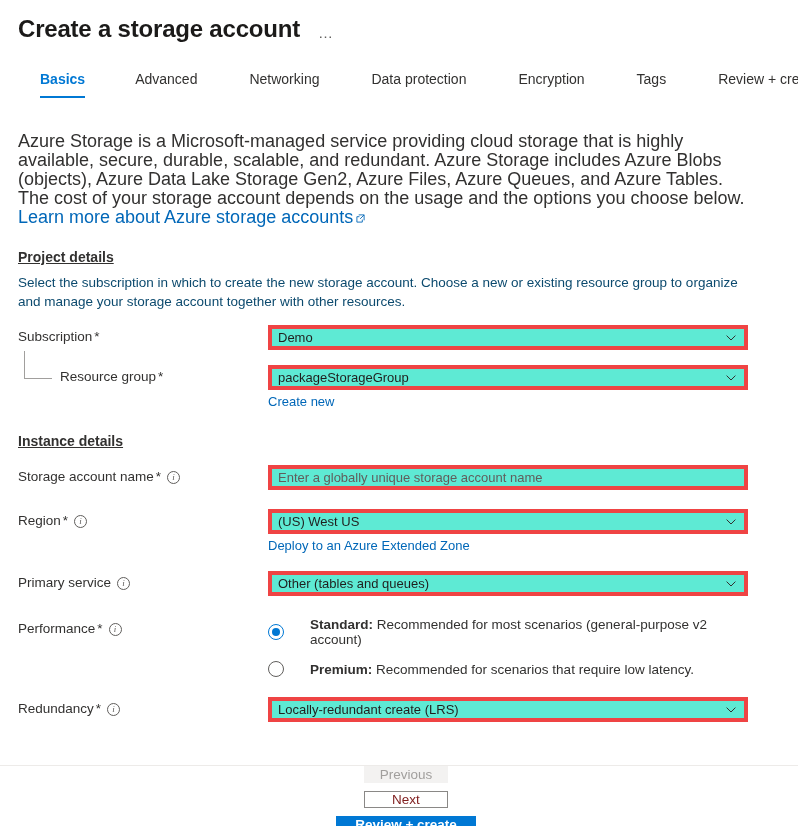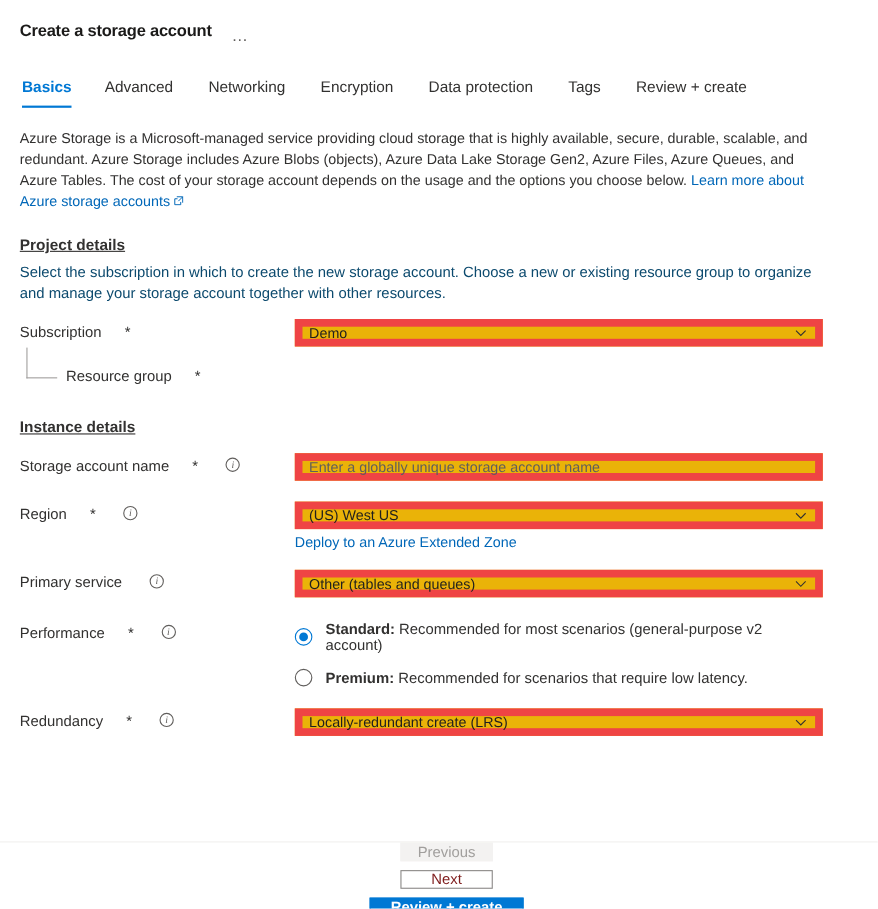--- a/index.html
+++ b/index.html
@@ -18,21 +18,21 @@
     background: #ffffff;
   }
 
   
   .header {
     padding: 14px 16px 0 18px;
     display: flex;
     align-items: flex-start;
   }
   .page-title {
-    font-size: 15px;
+    font-size: 24px;
     font-weight: 600;
     letter-spacing: -0.2px;
     color: #1b1a19;
     line-height: 30px;
     text-align: right;
   }
   .ellipsis-btn {
     margin-left: 18px;
     margin-top: 10px;
     font-size: 15px;
@@ -50,38 +50,39 @@
     gap: 0;
     height: 38px;
   }
   .tab {
     position: relative;
     font-size: 14px;
     color: #323130;
     padding: 0 16px 11px 16px;
     cursor: pointer;
     white-space: nowrap;
+    margin-left: 20px;
   }
   .tab:first-child { padding-left: 2px; padding-right: 14px; }
   .tab.active { font-weight: 600; color: #0078d4; }
   .tab.active::after {
     content: "";
     position: absolute;
     left: 2px; right: 14px; bottom: 0;
     height: 2px;
     background: #0078d4;
   }
 
   
   .body {
     padding: 0 18px;
   }
   .intro {
-    margin-top: 18px;
-    font-size: 13px;
+    margin-top: 34px;
+    font-size: 18px;
     line-height: 19px;
     color: #323130;
     max-width: 732px;
   }
   a.link {
     color: #0067b8;
     text-decoration: none;
     cursor: pointer;
   }
   .ext-icon {
@@ -116,22 +117,22 @@
     margin-bottom: 14px;
     min-height: 26px;
   }
   .row-label {
     width: 250px;
     flex: 0 0 250px;
     font-size: 13.5px;
     color: #323130;
     padding-top: 4px;
     display: flex;
-    align-items: flex-start;
-    gap: 21px;
+    align-items: flex-end;
+    gap: 2px;
   }
   .req { color: #323130; }
   .info-icon {
     display: inline-flex;
     align-items: center;
     justify-content: center;
     width: 13px; height: 13px;
     border: 1px solid #605e5c;
     border-radius: 50%;
     font-size: 9px;
@@ -143,22 +144,22 @@
     cursor: pointer;
     flex: 0 0 auto;
   }
   .field-col {
     flex: 1;
     min-width: 0;
   }
   .control {
     width: 480px;
     height: 25px;
-    border: 7px solid #ef4444;
-    background: #eab308;
+    border: 4px solid #ef4444;
+    background: #5eead4;
     font-size: 13px;
     color: #201f1e;
     display: flex;
     align-items: center;
     padding: 0 6px;
     position: relative;
     cursor: pointer;
   }
   .control.input { cursor: text; }
   .control .val { flex: 1; white-space: nowrap; overflow: hidden; text-overflow: ellipsis; }
@@ -186,21 +187,21 @@
     border-left: 1px solid #a19f9d;
     border-bottom: 1px solid #a19f9d;
   }
   .indent-label { padding-left: 42px; }
 
   
   .radio-group { width: 480px; }
   .radio-line {
     display: flex;
     align-items: center;
-    gap: 12px;
+    gap: 26px;
     margin-bottom: 14px;
     font-size: 13.5px;
     color: #323130;
     cursor: pointer;
   }
   .radio-line:last-child { margin-bottom: 0; }
   .radio {
     width: 16px; height: 16px;
     border-radius: 50%;
     border: 1px solid #605e5c;
@@ -278,22 +279,22 @@
 
   <div class="header">
     <div class="page-title">Create a storage account</div>
     <div class="ellipsis-btn">…</div>
   </div>
 
   <div class="tabs">
     <div class="tab active">Basics</div>
     <div class="tab">Advanced</div>
     <div class="tab">Networking</div>
+    <div class="tab">Data protection</div>
     <div class="tab">Encryption</div>
-    <div class="tab">Data protection</div>
     <div class="tab">Tags</div>
     <div class="tab">Review + create</div>
   </div>
 
   <div class="body">
 
     <div class="intro">
       <span>Azure Storage is a Microsoft-managed service providing cloud storage that is highly available, secure, durable, scalable, and redundant. Azure Storage includes Azure Blobs (objects), Azure Data Lake Storage Gen2, Azure Files, Azure Queues, and Azure Tables. The cost of your storage account depends on the usage and the options you choose below. </span><a class="link">Learn more about Azure storage accounts</a><span class="ext-icon"><svg width="9" height="9" viewBox="0 0 10 10">
             <path d="M3 1h6v6" fill="none" stroke="#0067b8" stroke-width="1"></path>
             <path d="M9 1L4.6 5.4" fill="none" stroke="#0067b8" stroke-width="1"></path>
@@ -319,20 +320,31 @@
             </span>
         </div>
       </div>
     </div>
 
     <div class="row indent-row">
       <div class="row-label indent-label">
         <span class="bracket"></span>
         <span>Resource group</span>
         <span class="req">*</span>
+      </div>
+      <div class="field-col">
+        <div class="control">
+          <span class="val">packageStorageGroup</span>
+          <span class="chev">
+              <svg width="10" height="6" viewBox="0 0 10 6">
+                <path d="M0.6 0.6L5 5L9.4 0.6" fill="none" stroke="#323130" stroke-width="1"></path>
+              </svg>
+            </span>
+        </div>
+        <a class="link sub-link">Create new</a>
       </div>
     </div>
 
     <div class="section-title" style="margin-top:24px;">Instance details</div>
 
     <div class="row" style="margin-top:16px;">
       <div class="row-label">
         <span>Storage account name</span>
         <span class="req">*</span>
         <span class="info-icon">i</span>

